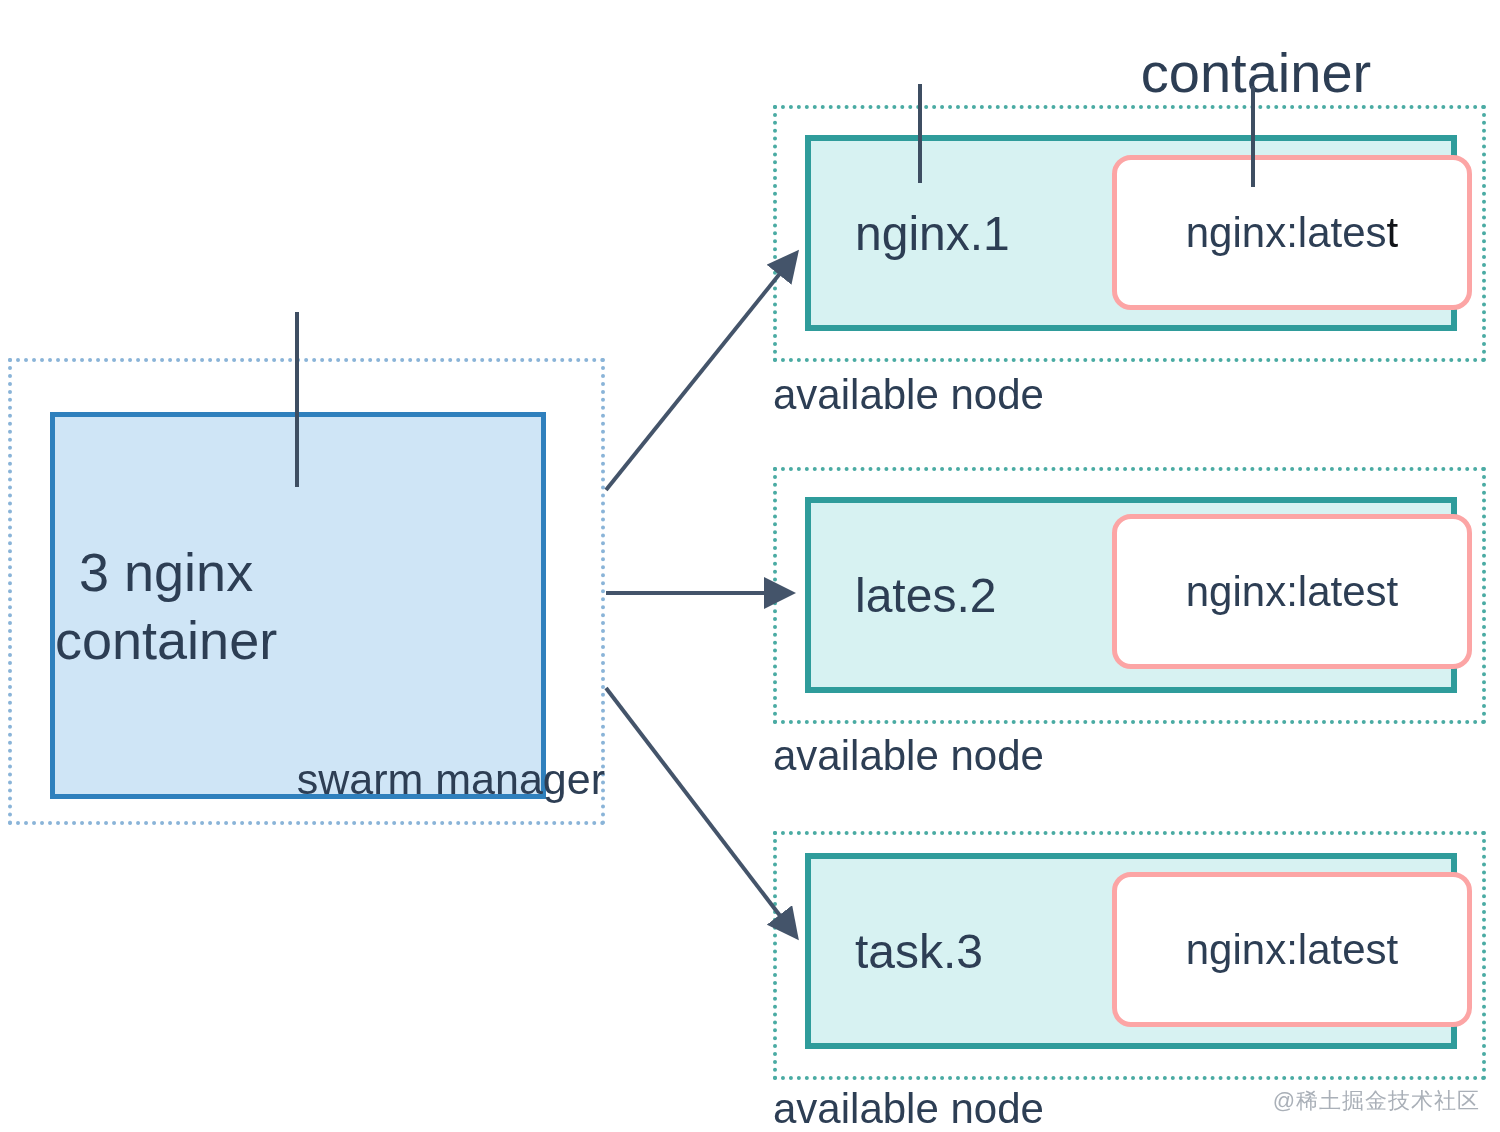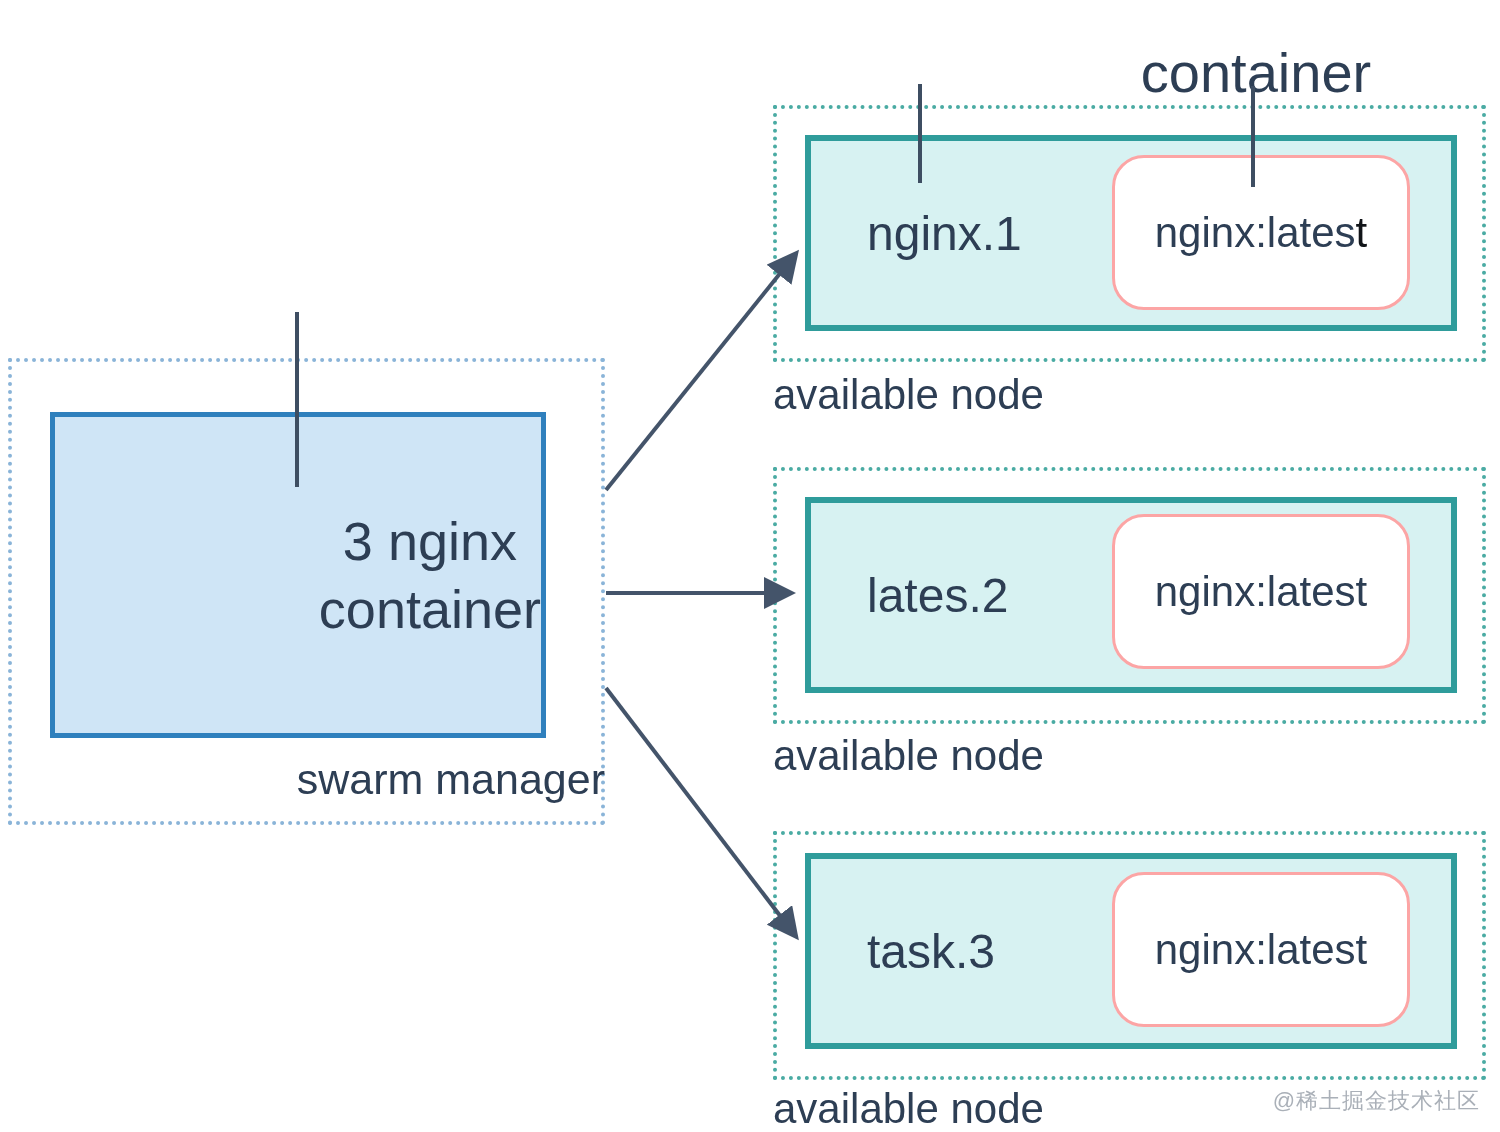--- a/index.html
+++ b/index.html
@@ -19,24 +19,24 @@
   #label-task{left:792px;top:25px;width:260px;}
   #label-container{left:1116px;top:43px;width:280px;}
   #label-service{left:100px;top:250px;width:400px;}
 
   
   #swarm-dashed{
     left:8px;top:358px;width:597px;height:467px;
     border:4px dotted #8ab4d8;box-sizing:border-box;
   }
   #service-box{
-    left:50px;top:412px;width:496px;height:326px;
+    left:50px;top:412px;width:496px;height:387px;
     box-sizing:border-box;
     border:5px solid #2f80bd;background:#cfe5f6;
-    display:flex;align-items:center;justify-content:flex-end;
+    display:flex;align-items:center;justify-content:flex-start;
     font-size:54px;line-height:68px;text-align:center;
   }
   #swarm-caption{left:8px;top:755px;width:597px;text-align:right;font-size:43px;line-height:48px;}
 
   
   .node-dashed{
     left:773px;width:713px;
     border:4px dotted #4aaba3;box-sizing:border-box;
   }
   #node1-dashed{top:105px;height:257px;}
@@ -47,26 +47,26 @@
     left:805px;width:652px;height:196px;
     box-sizing:border-box;
     border:6px solid #2f9c9b;background:#d7f2f2;
     display:flex;align-items:center;
     padding-left:44px;
   }
   #node1-inner{top:135px;}
   #node2-inner{top:497px;}
   #node3-inner{top:853px;}
 
-  .task-name{font-size:48px;margin-left:12px;}
+  .task-name{font-size:48px;}
 
   .container-box{
-    left:1112px;width:298px;height:155px;
+    left:1112px;width:360px;height:155px;
     box-sizing:border-box;
-    border:3px solid #fca5a5;border-radius:32px;background:#ffffff;
+    border:5px solid #fca5a5;border-radius:19px;background:#ffffff;
     display:flex;align-items:center;justify-content:center;
     font-size:42px;
   }
   #node1-container{top:155px;}
   #node2-container{top:514px;}
   #node3-container{top:872px;}
   .img-suffix{color:#111418;}
 
   .node-caption{left:773px;width:713px;text-align:left;font-size:42px;line-height:46px;}
   #node1-caption{top:372px;}

